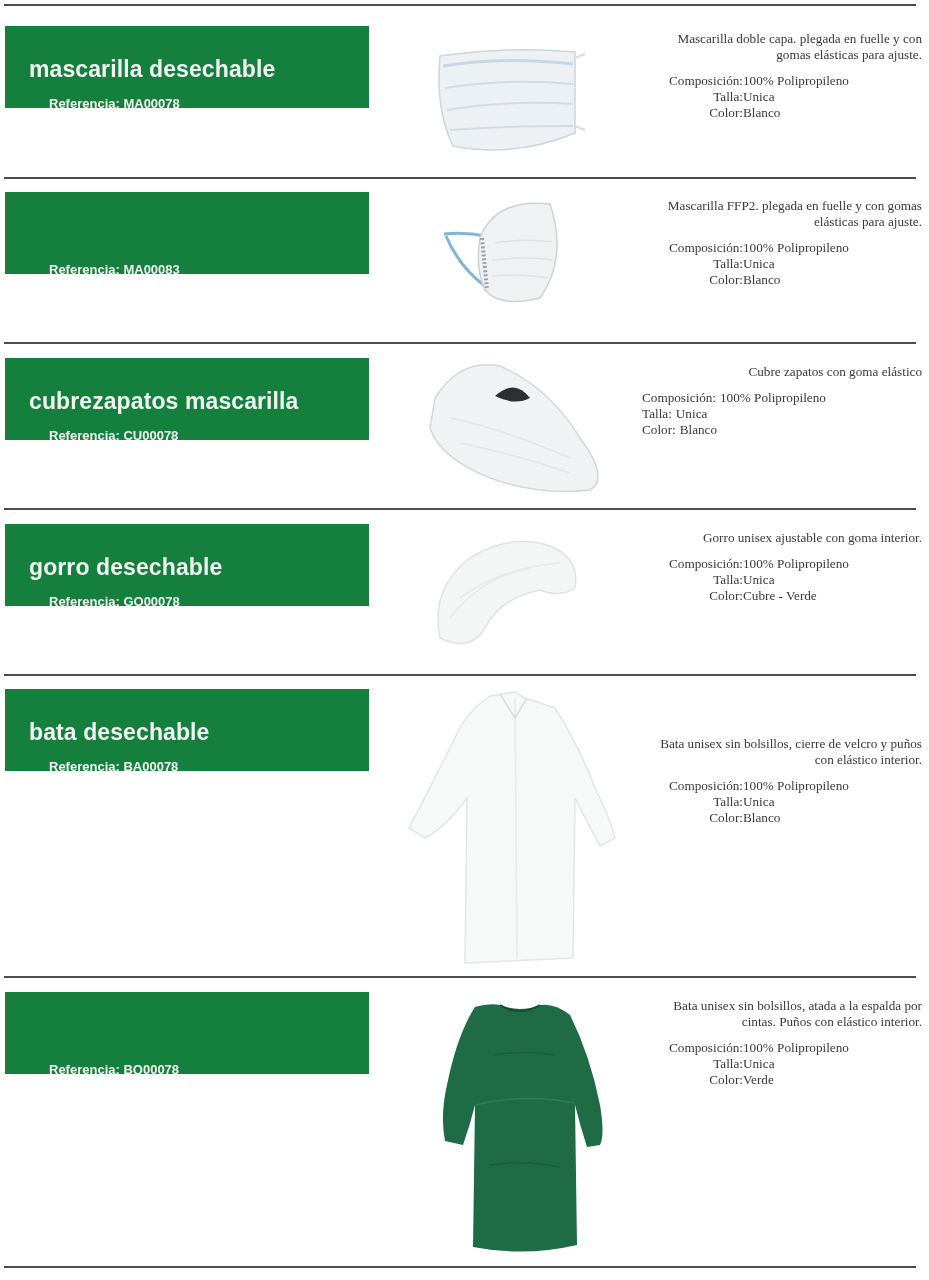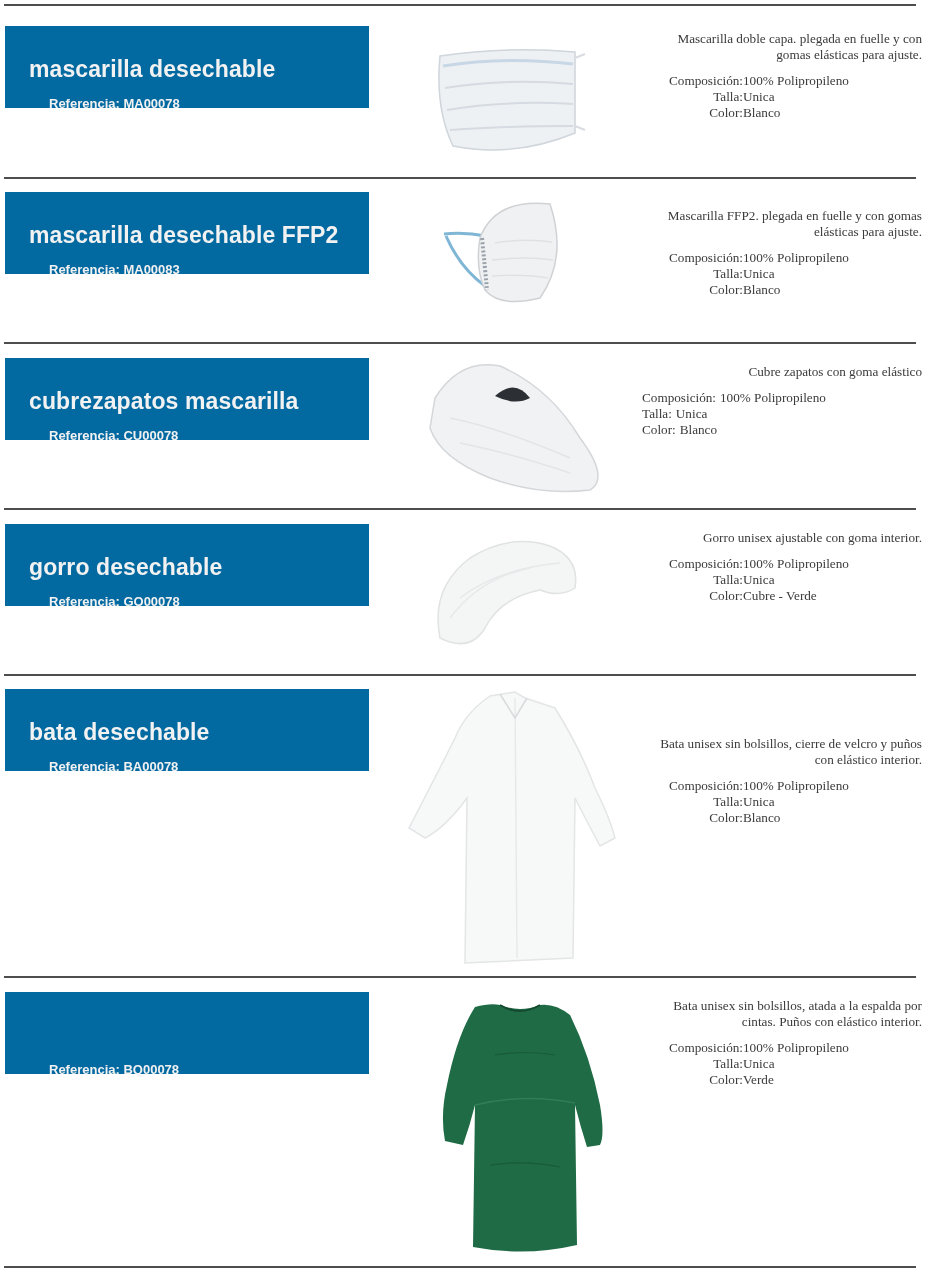--- a/index.html
+++ b/index.html
@@ -1,21 +1,21 @@
 <!DOCTYPE html>
 <html><head>
   <meta charset="utf-8">
   <style>
     * { box-sizing: border-box; margin: 0; padding: 0; }
     html, body { width: 929px; height: 1280px; background: #ffffff; overflow: hidden; }
     body { position: relative; font-family: "Liberation Serif", "DejaVu Serif", serif; color: #333; }
     .rule { position: absolute; left: 4px; width: 912px; height: 2px; background: #4d4d4d; }
     .product { position: absolute; left: 0; width: 929px; }
     .title-box {
-      position: absolute; left: 5px; width: 364px; height: 82px; background: #0369a1;
+      position: absolute; left: 5px; width: 364px; height: 82px; background: #15803d;
       color: #f2f2f2; padding-left: 24px;
     }
     .title-box .name {
       position: absolute; left: 24px; top: 32px;
       font-family: "Liberation Sans", "DejaVu Sans", sans-serif;
       font-size: 23px; font-weight: bold; letter-spacing: 0.1px; white-space: nowrap;
       line-height: 1;
     }
     .title-box .ref {
       position: absolute; left: 24px; top: 71px;
@@ -70,32 +70,31 @@
       </div>
     <div class="spec-row">
         <span class="k">Color:</span>
         <span>Blanco</span>
       </div>
   </div>
 </section>
 
 <section class="product" style="top:0">
   <div class="title-box" style="top:192px">
-    <span class="name">mascarilla desechable FFP2</span>
     <span class="ref">Referencia: MA00083</span>
   </div>
   <div class="img" style="left:440px;top:198px">
     <svg width="120" height="110" viewBox="0 0 120 110">
       <path d="M4 36 Q25 34 46 38 M6 38 Q20 70 45 88" stroke="#7fb6d6" stroke-width="3" fill="none"></path>
       <path d="M40 40 Q55 0 110 6 Q128 60 100 100 Q60 110 45 92 Q35 70 40 40Z" fill="#f0f1f2" stroke="#cfd2d5" stroke-width="1.5"></path>
       <path d="M42 40 Q45 70 47 92" stroke="#9aa3ab" stroke-width="4" stroke-dasharray="2 2" fill="none"></path>
       <path d="M55 45 Q85 40 112 44 M52 62 Q85 58 113 62 M52 78 Q85 76 108 80" stroke="#dfe2e5" stroke-width="1.5" fill="none"></path>
     </svg>
   </div>
-  <div class="desc" style="top:208px">
+  <div class="desc" style="top:198px">
     <p class="intro">Mascarilla FFP2. plegada en fuelle y con gomas elásticas para ajuste.</p>
     <div class="spec-row">
         <span class="k">Composición:</span>
         <span>100% Polipropileno</span>
       </div>
     <div class="spec-row">
         <span class="k">Talla:</span>
         <span>Unica</span>
       </div>
     <div class="spec-row">

